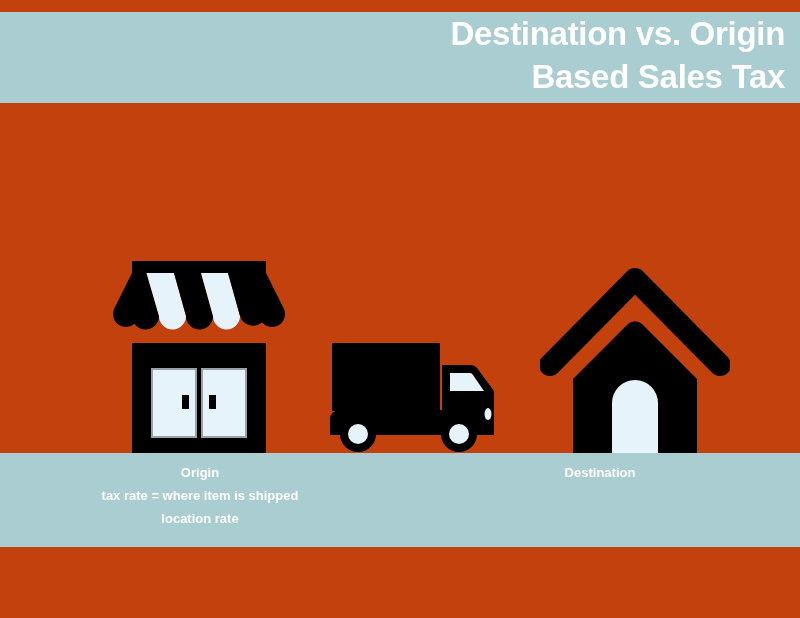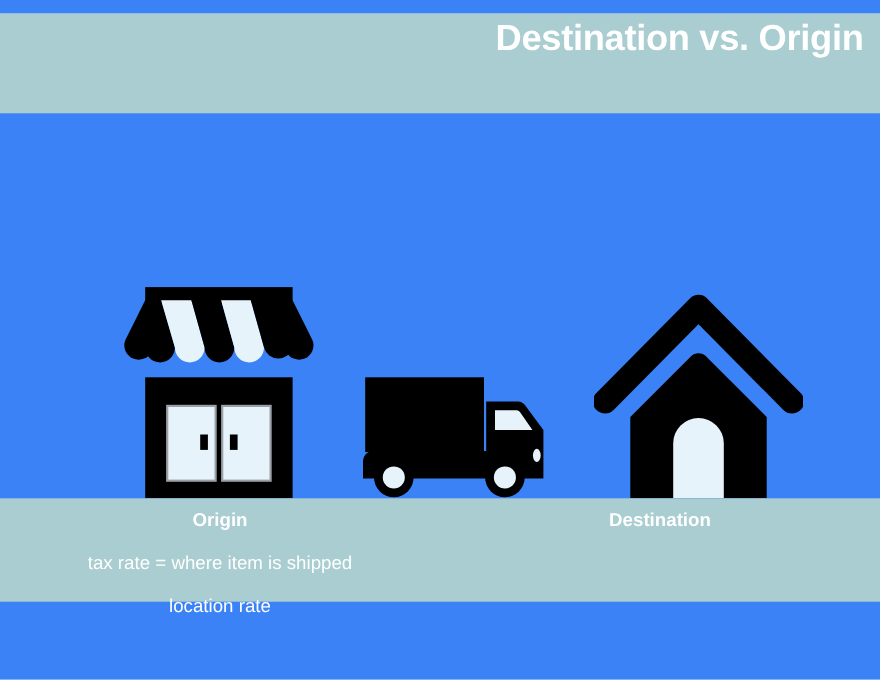--- a/index.html
+++ b/index.html
@@ -6,21 +6,21 @@
     margin: 0;
     padding: 0;
     background: #ffffff;
   }
   #canvas {
     position: relative;
     width: 800px;
     height: 618px;
     overflow: hidden;
     font-family: "Liberation Sans", sans-serif;
-    background: #3b82f6;
+    background: #c2410c;
   }
 
   
   .band {
     position: absolute;
     left: 0;
     width: 800px;
     background: #a9cdd0;
   }
   #header-band {
@@ -67,46 +67,46 @@
   #house-slot  { left: 540px; width: 190px; height: 192px; }
 
   .icon-slot svg { display: block; width: 100%; height: 100%; }
 
   
   .caption {
     position: absolute;
     top: 461px;
     color: #ffffff;
     text-align: center;
-    font-size: 17px;
+    font-size: 13px;
     line-height: 23px;
     font-weight: bold;
   }
   #caption-origin      { left: 0px;   width: 400px; }
   #caption-destination { left: 400px; width: 400px; text-align: center; }
   .caption .chead {
     display: block;
     font-weight: bold;
   }
   .caption .cline {
     display: block;
-    font-weight: normal;
+    font-weight: bold;
     white-space: nowrap;
-    margin-top: 16px;
   }
 </style>
 </head>
 <body>
 
 <div id="canvas">
 
   <div id="header-band" class="band"></div>
 
   <div id="title-block">
     <span class="tline">Destination vs. Origin</span>
+    <span class="tline">Based Sales Tax</span>
   </div>
 
   <div id="stage">
 
     <div id="store-slot" class="icon-slot">
       <svg viewBox="0 0 182 192" xmlns="http://www.w3.org/2000/svg">
 
         <rect x="24" y="82" width="134" height="110" fill="#000000"></rect>
 
         <rect x="24" y="0" width="134" height="14" fill="#000000"></rect>

